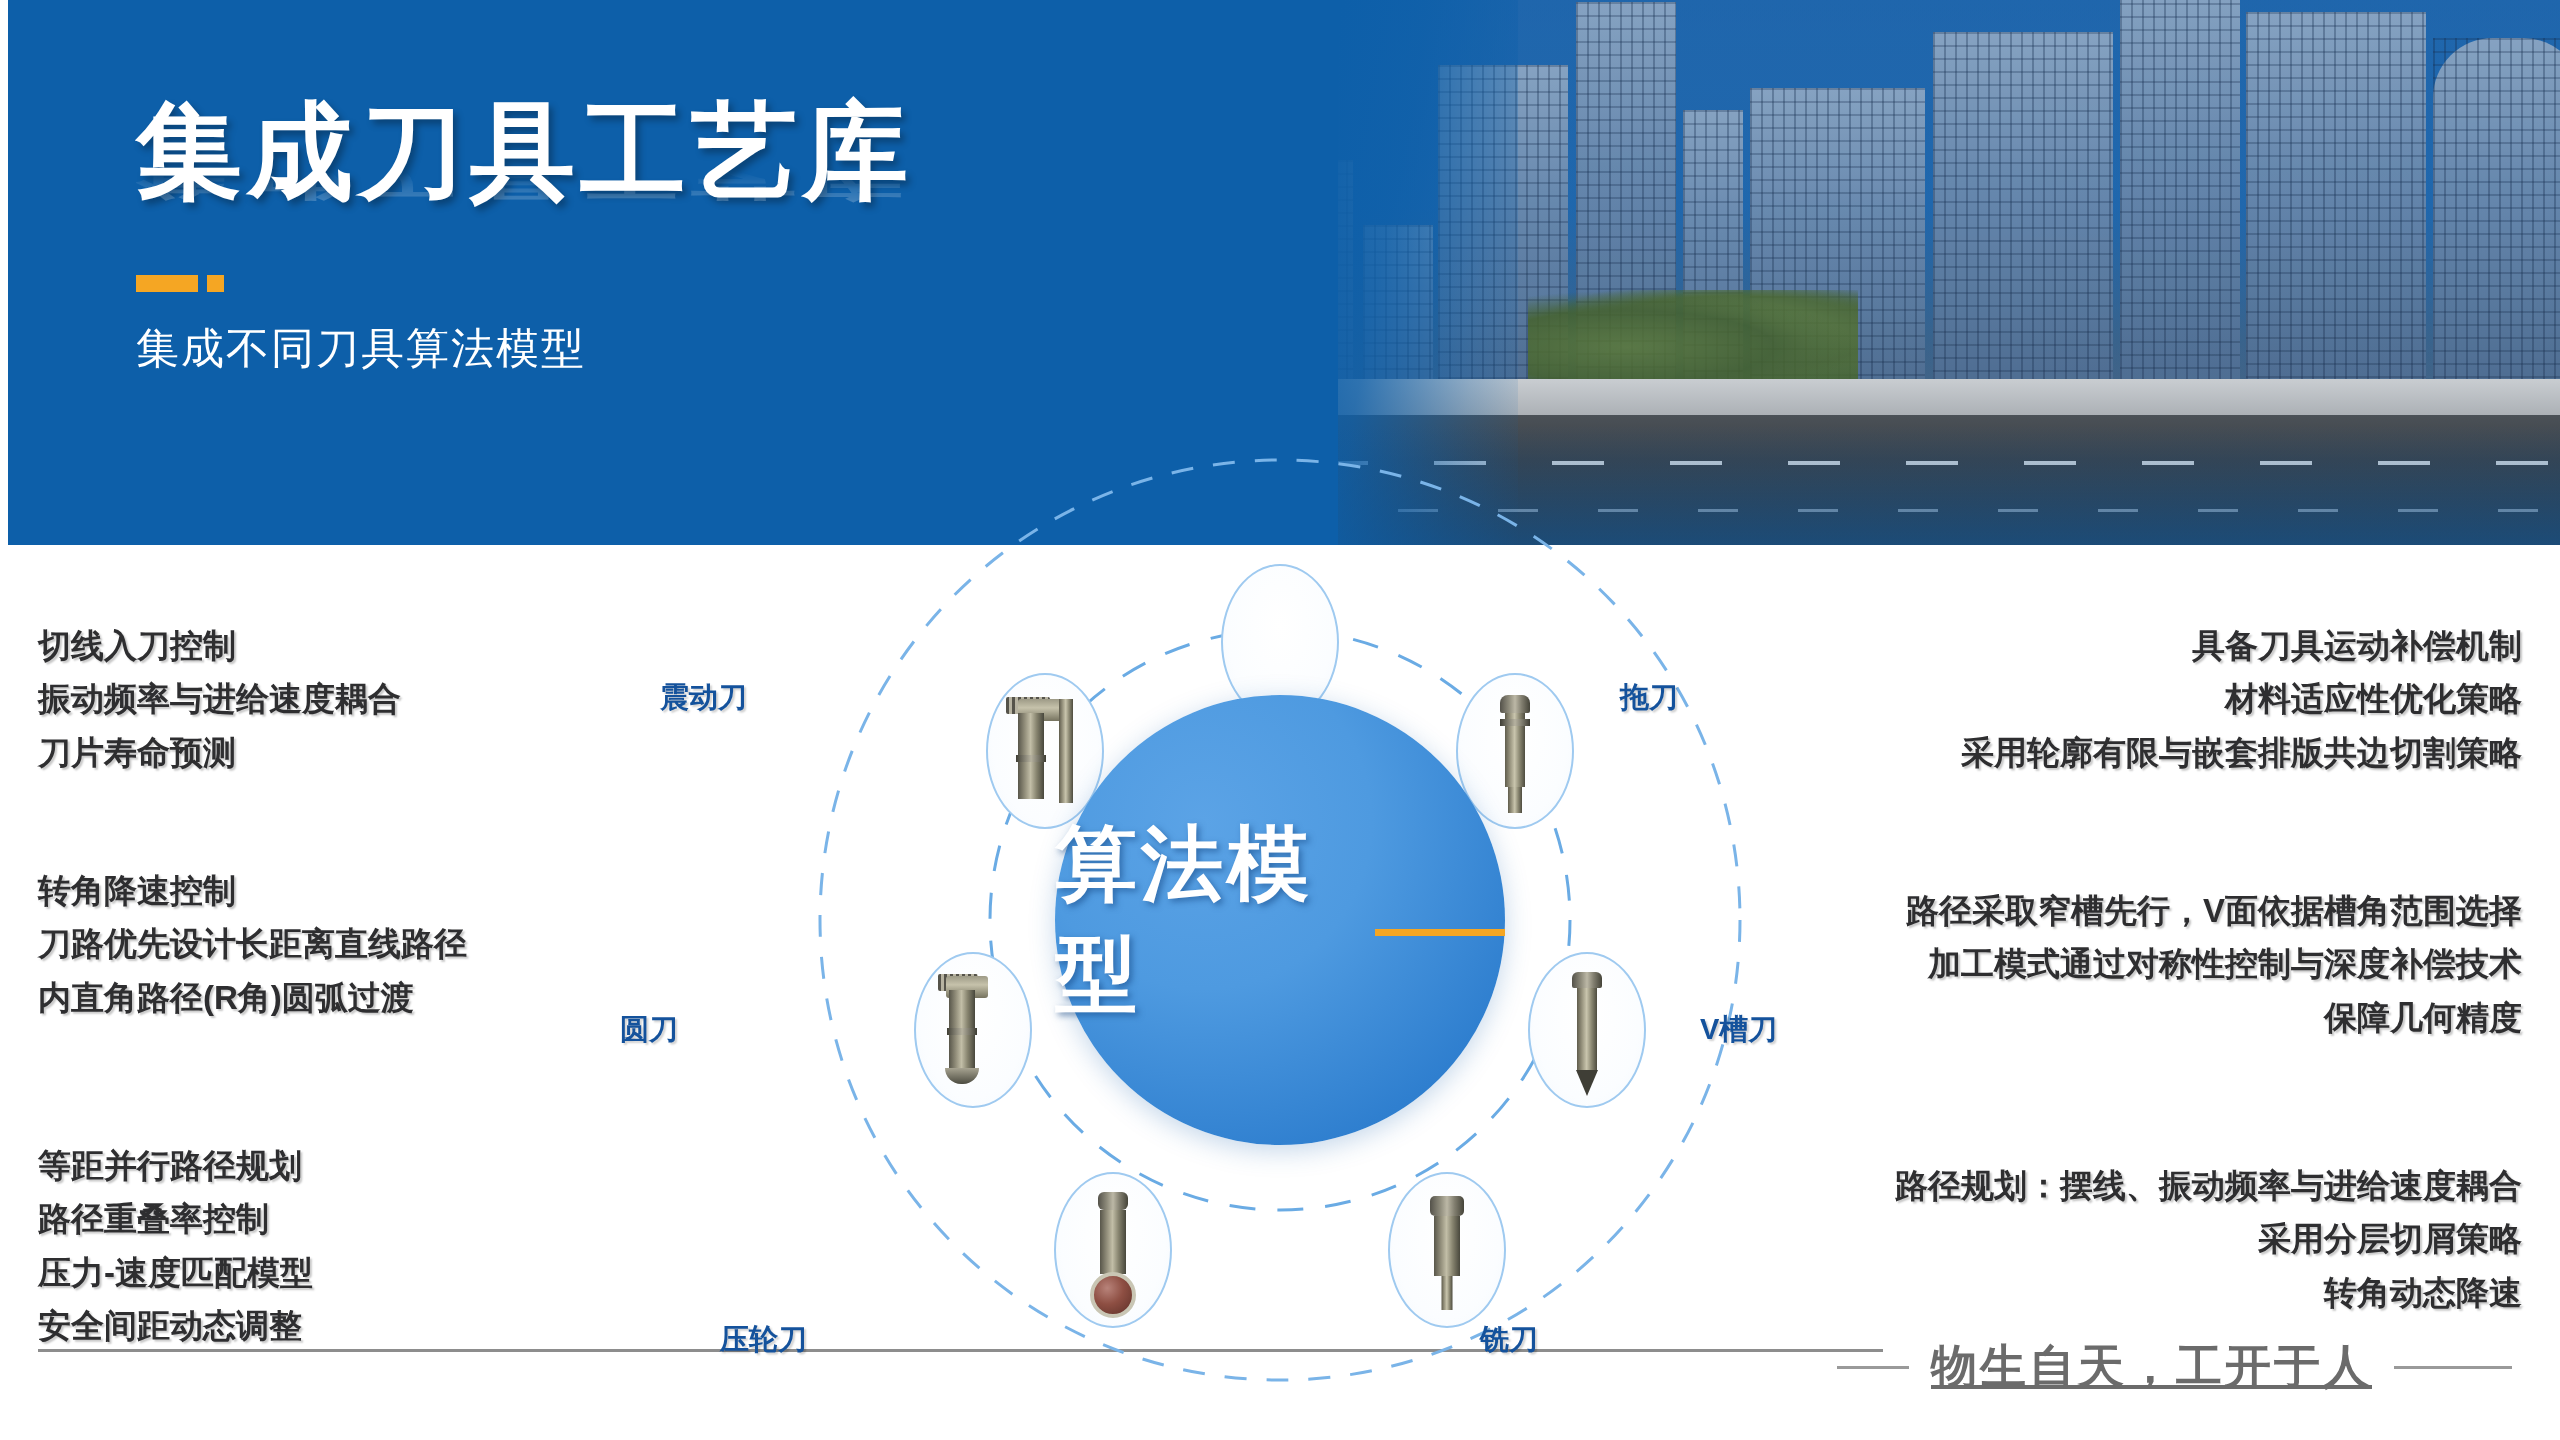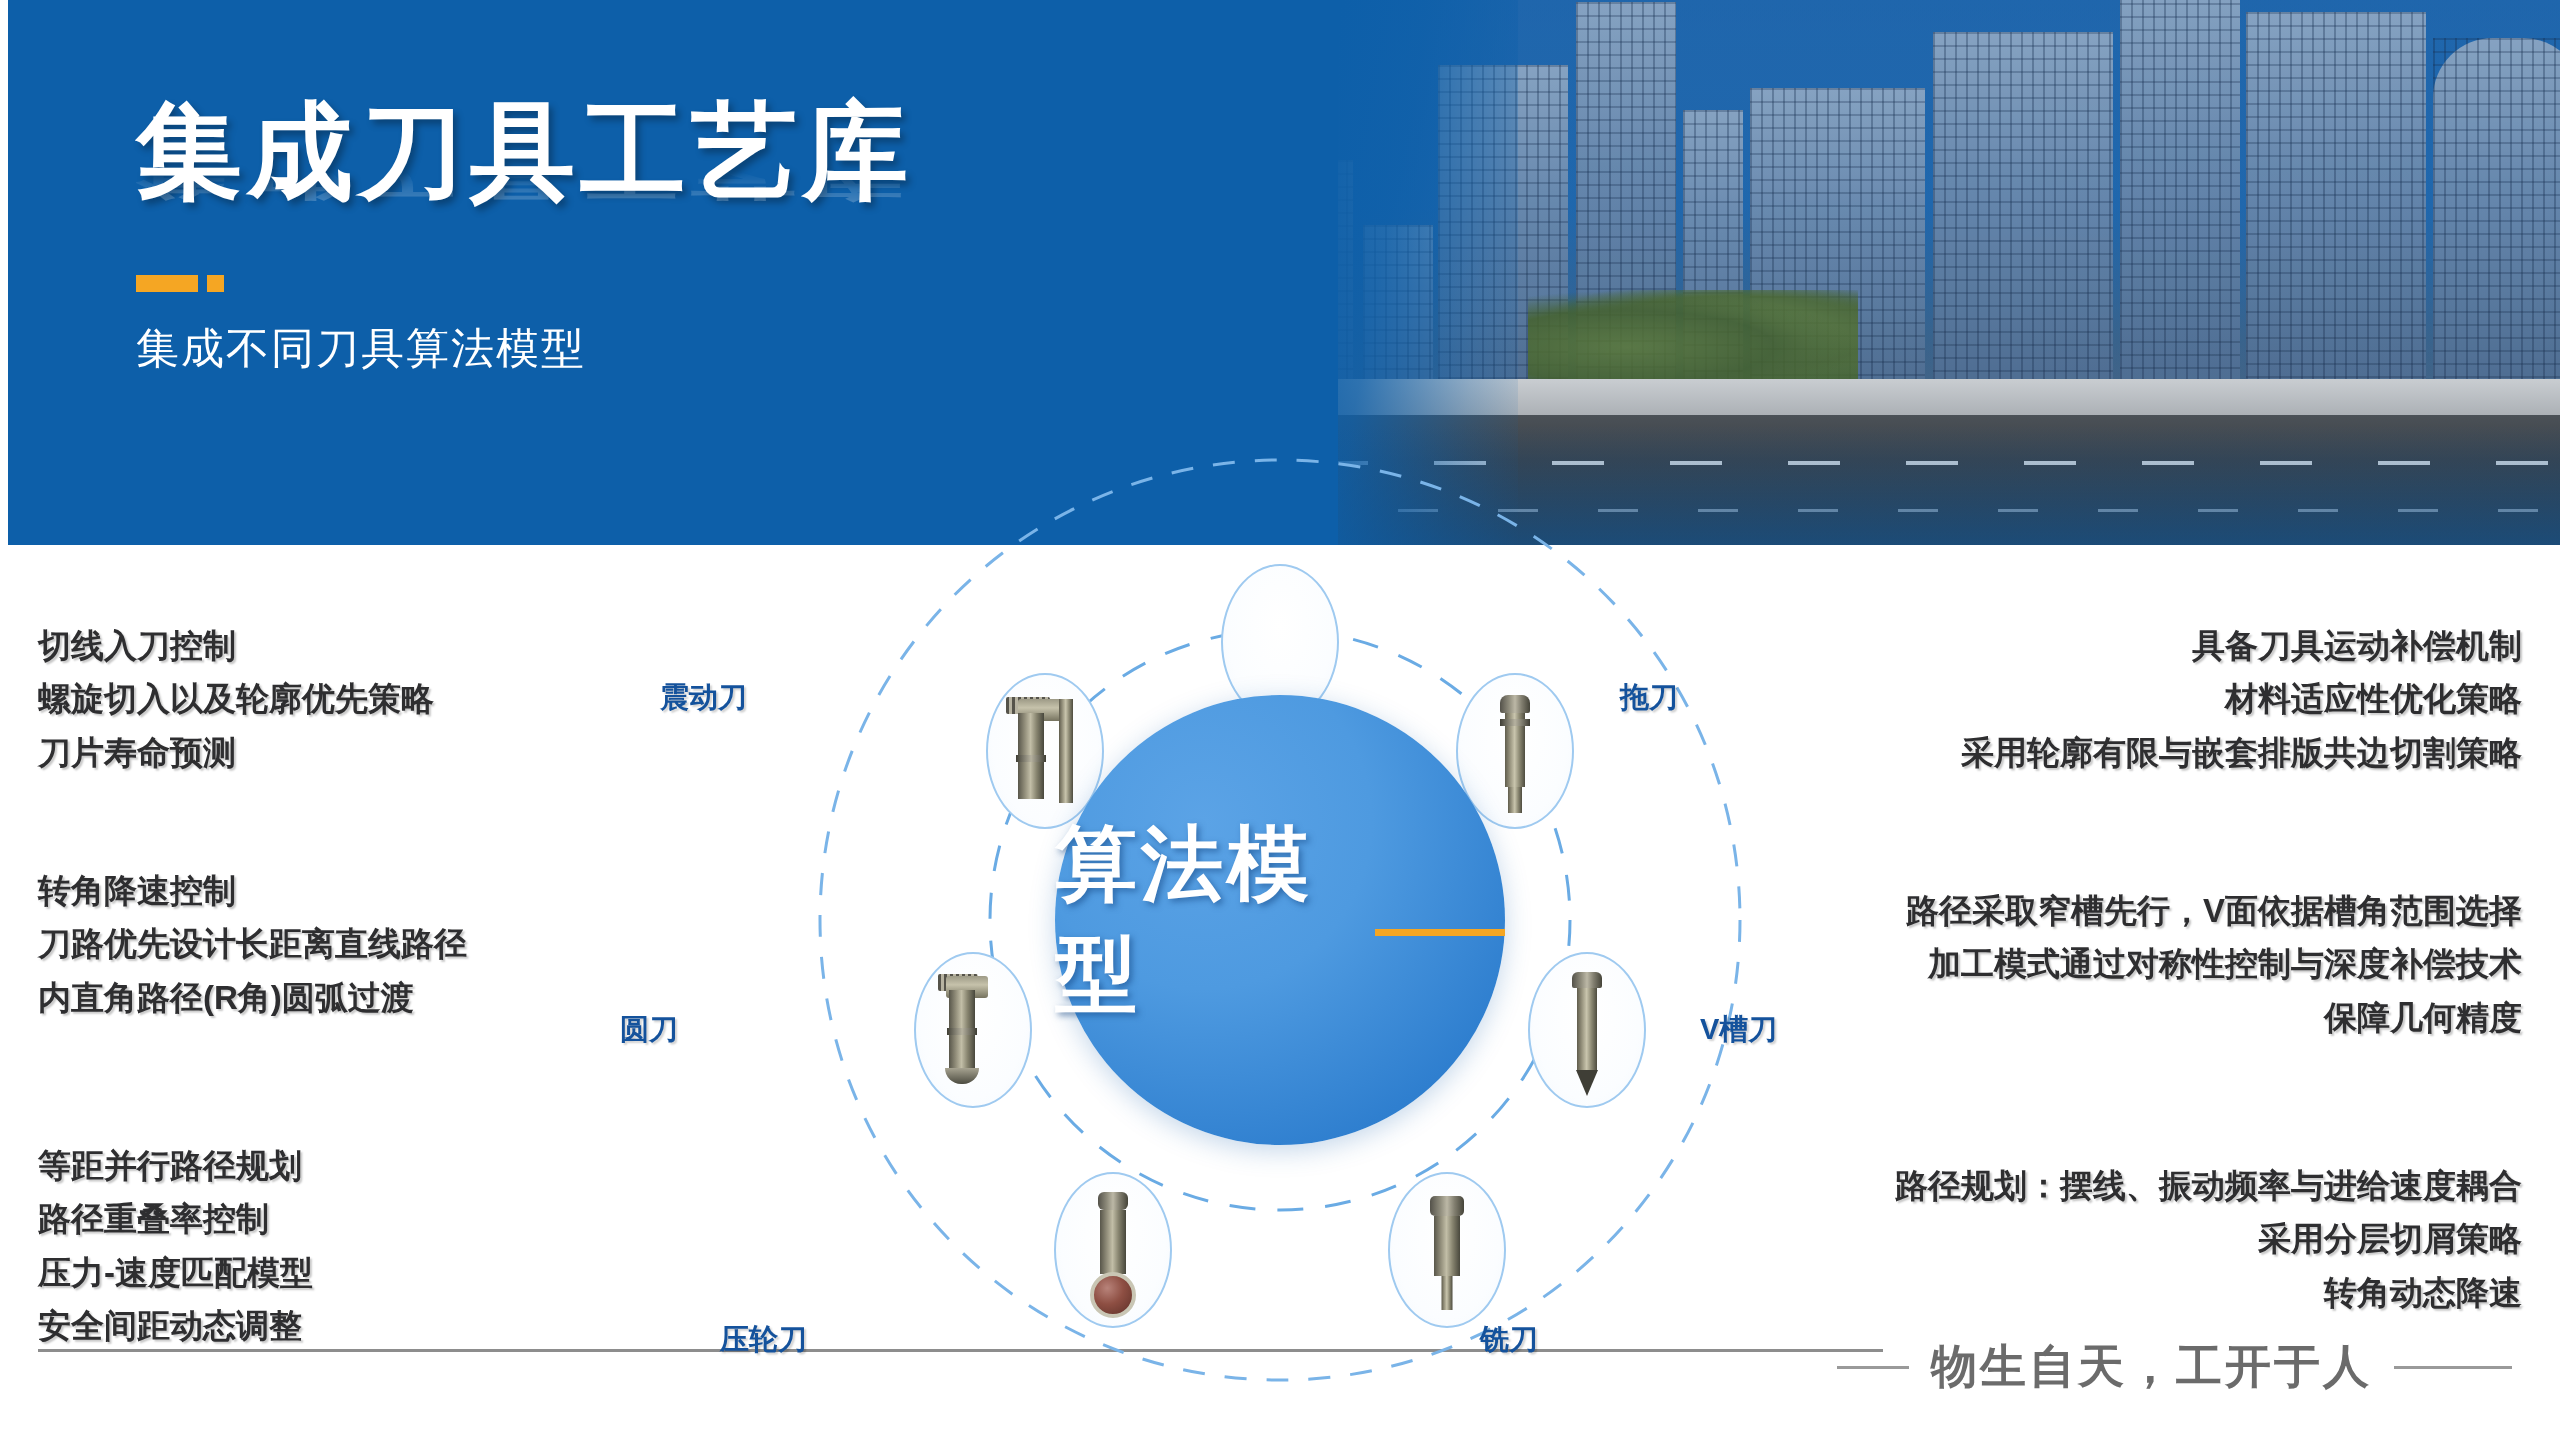--- a/index.html
+++ b/index.html
@@ -189,21 +189,21 @@
     position: absolute; left: 38px; bottom: 88px; width: 1845px; height: 3px;
     background: #8d8d8d;
   }
   .footer-tag {
     position: absolute; right: 48px; bottom: 42px;
     display: flex; align-items: center; gap: 22px;
   }
   .footer-tag .dash-l { width: 72px; height: 3px; background: #9a9a9a; }
   .footer-tag .dash-r { width: 118px; height: 3px; background: #9a9a9a; }
   .footer-text {
-    font-size: 46px; font-weight: 700; color: #6b6b6b; letter-spacing: 3px; white-space: nowrap;
+    font-size: 46px; font-weight: 700; color: #6b6b6b; letter-spacing: 3px; white-space: nowrap; text-decoration: underline;
   }
 </style>
 </head>
 <body>
 
 <div id="slide">
 
   <div class="header">
     <div class="header-photo">
       <div class="bldg" style="left:60px;  width:95px;  height:250px;"></div>
@@ -232,21 +232,21 @@
       <div class="seg1"></div>
       <div class="seg2"></div>
     </div>
     <div class="subtitle">集成不同刀具算法模型</div>
   </div>
 
   <div class="body-area">
 
     <div class="col col-left" id="left-block-1">
       <p>切线入刀控制</p>
-      <p>螺旋切入以及轮廓优先策略</p>
+      <p>振动频率与进给速度耦合</p>
       <p>刀片寿命预测</p>
     </div>
 
     <div class="col col-left" id="left-block-2">
       <p>转角降速控制</p>
       <p>刀路优先设计长距离直线路径</p>
       <p>内直角路径(R角)圆弧过渡</p>
     </div>
 
     <div class="col col-left" id="left-block-3">

